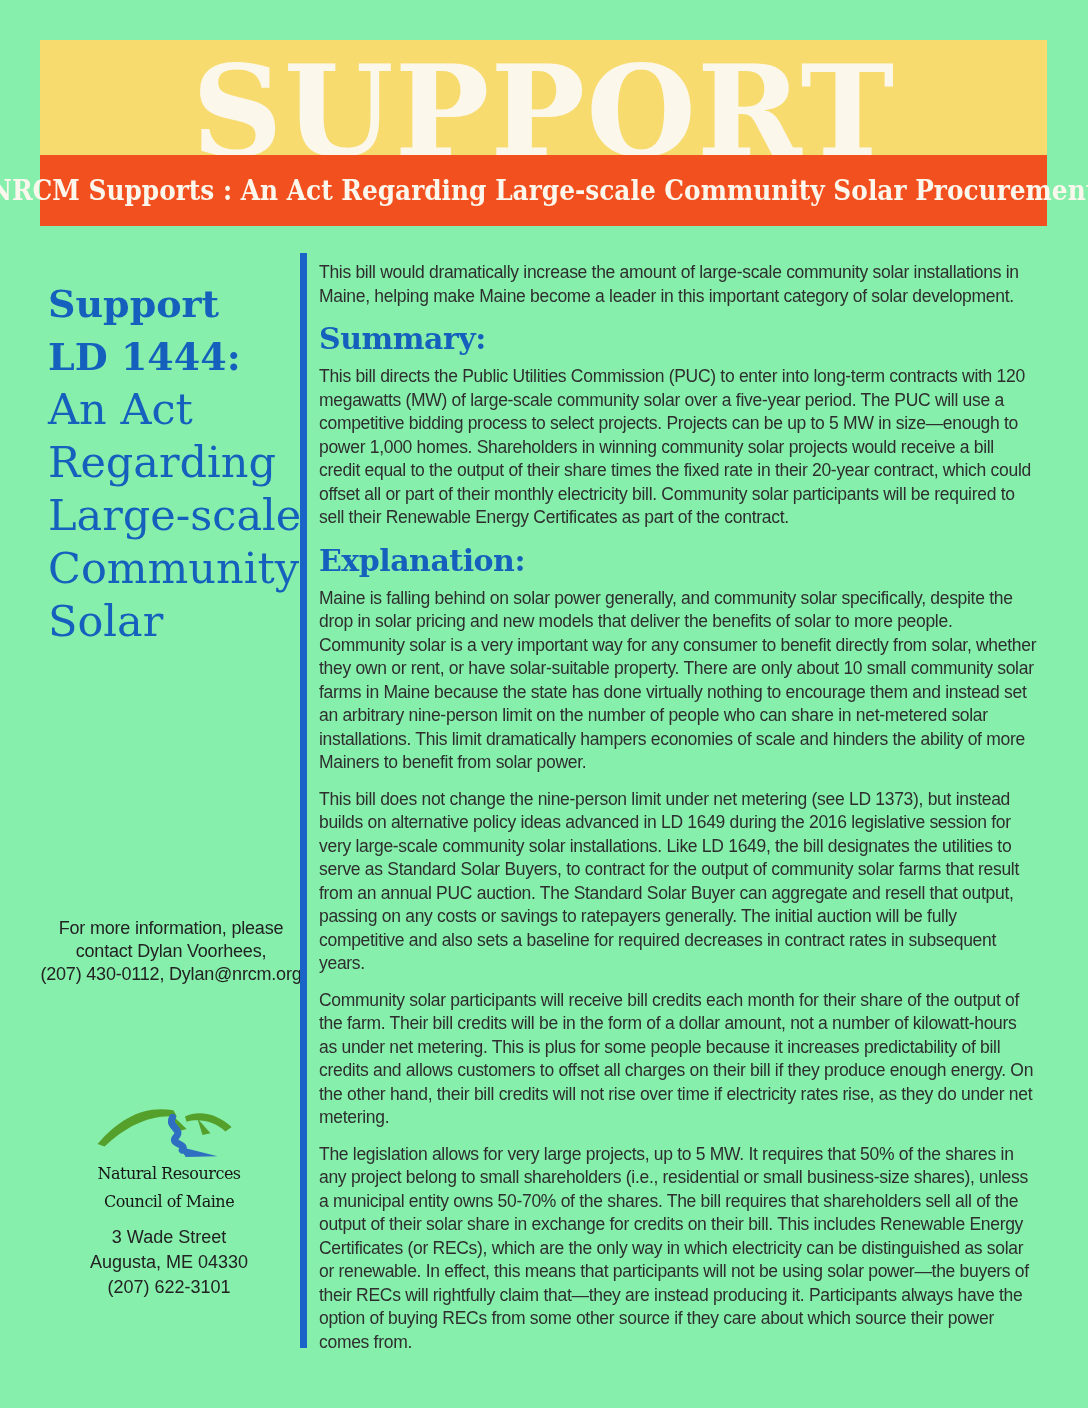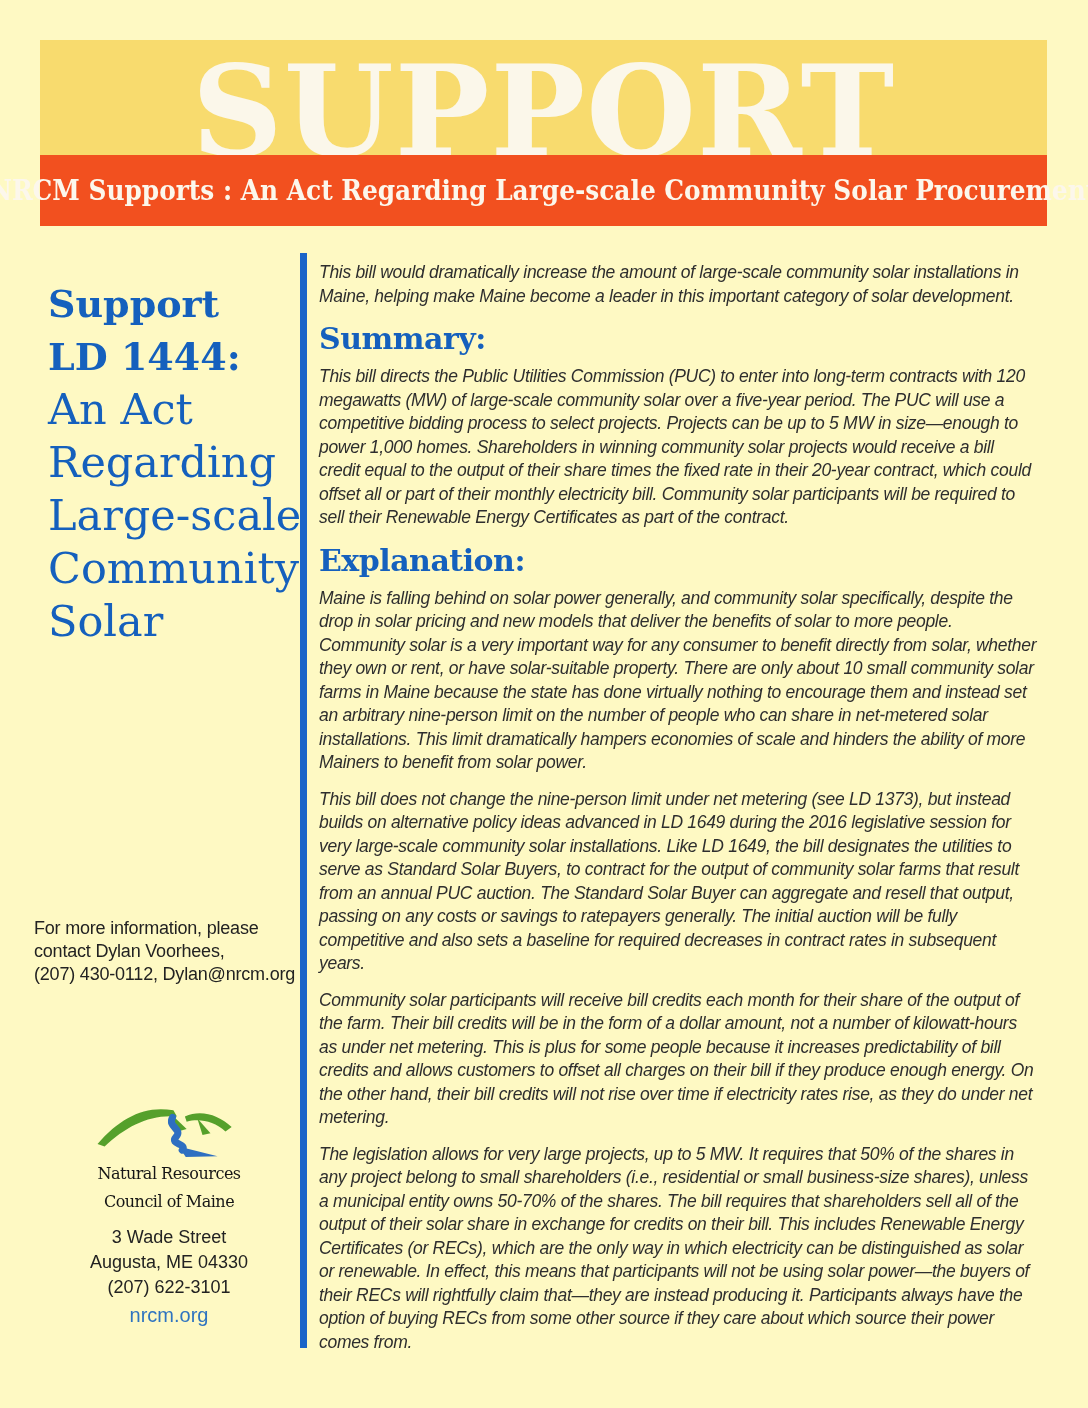--- a/index.html
+++ b/index.html
@@ -1,17 +1,17 @@
 <!DOCTYPE html>
 <html><head>
 <meta charset="utf-8">
 <style>
   html,body { margin:0; padding:0; background:#ffffff; }
   .page {
-    position:relative; width:1088px; height:1408px; background:#fef9c3;
+    position:relative; width:1088px; height:1408px; background:#86efac;
     overflow:hidden; font-family:"Liberation Sans", sans-serif;
   }
 
   
   .banner {
     position:absolute; left:40px; top:40px; width:1007px; height:115px;
     background:#F8DB6E;
   }
   .banner-title {
     position:absolute; left:0; right:0; top:6px; text-align:center;
@@ -34,21 +34,21 @@
   .sb-titleblock { position:absolute; left:8px; top:24px; }
   .sb-title-line {
     font-family:"DejaVu Serif", serif; font-weight:bold; font-size:38px;
     line-height:53px; color:#1560BD; white-space:nowrap;
   }
   .sb-subtitle-line {
     font-family:"DejaVu Serif", serif; font-size:43px;
     line-height:53px; color:#1560BD; white-space:nowrap;
   }
   .sb-contact {
-    position:absolute; top:664px; left:-6px; right:-10px; 
+    position:absolute; top:664px; left:-6px; right:-10px; text-align:center;
     font-size:18px; line-height:23px; color:#222222; letter-spacing:-0.2px;
   }
   .sb-logo { position:absolute; top:845px; left:0; right:0; text-align:center; }
   .sb-logo svg { display:block; margin:0 auto 2px auto; }
   .sb-org-line {
     font-family:"DejaVu Serif", serif; font-size:16px; line-height:28px;
     color:#161616; letter-spacing:-0.5px; white-space:nowrap;
   }
   .sb-address {
     position:absolute; top:972px; left:0; right:0; text-align:center;
@@ -62,21 +62,21 @@
   
   .divider {
     position:absolute; left:300px; top:253px; width:7px; height:1095px;
     background:#1A64C8;
   }
 
   
   .main { position:absolute; left:319px; top:253px; width:718px; }
   .main p {
     margin:13px 0 0 0; font-size:17.5px; line-height:23.5px;
-    letter-spacing:-0.3px; color:#2E2E2E;font-style:italic;
+    letter-spacing:-0.3px; color:#2E2E2E;
   }
   .main p.intro { margin-top:8px; }
   .main h2 {
     margin:17px 0 0 0; font-family:"DejaVu Serif", serif; font-weight:bold;
     font-size:30px; line-height:27px; color:#1560BD; letter-spacing:-0.5px;
   }
 </style>
 </head>
 <body>
 
@@ -118,21 +118,20 @@
         <path d="M96 55 L140 66 L104 67 Z" fill="#2E6FC1"></path>
       </svg>
       <div class="sb-org-line">Natural Resources</div>
       <div class="sb-org-line">Council of Maine</div>
     </div>
 
     <div class="sb-address">
       <div>3 Wade Street</div>
       <div>Augusta, ME 04330</div>
       <div>(207) 622-3101</div>
-      <a class="sb-website">nrcm.org</a>
     </div>
   </div>
 
   <div class="divider"></div>
 
   <div class="main">
     <p class="intro">This bill would dramatically increase the amount of large-scale community solar installations in Maine, helping make Maine become a leader in this important category of solar development.</p>
 
     <h2>Summary:</h2>
     <p>This bill directs the Public Utilities Commission (PUC) to enter into long-term contracts with 120 megawatts (MW) of large-scale community solar over a five-year period. The PUC will use a competitive bidding process to select projects. Projects can be up to 5 MW in size—enough to power 1,000 homes. Shareholders in winning community solar projects would receive a bill credit equal to the output of their share times the fixed rate in their 20-year contract, which could offset all or part of their monthly electricity bill. Community solar participants will be required to sell their Renewable Energy Certificates as part of the contract.</p>

